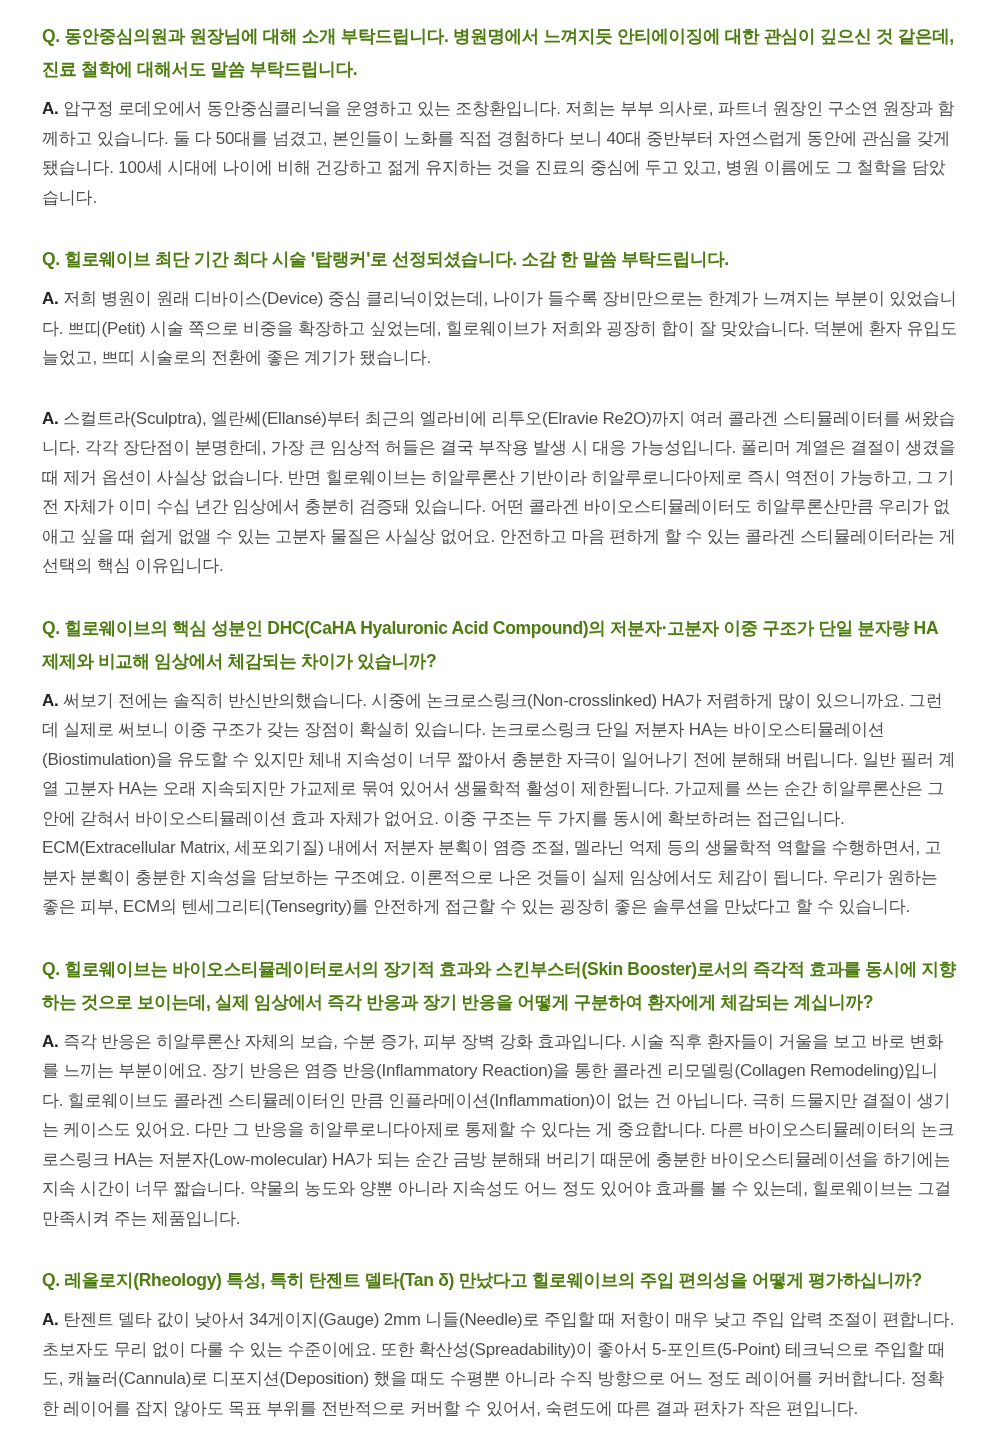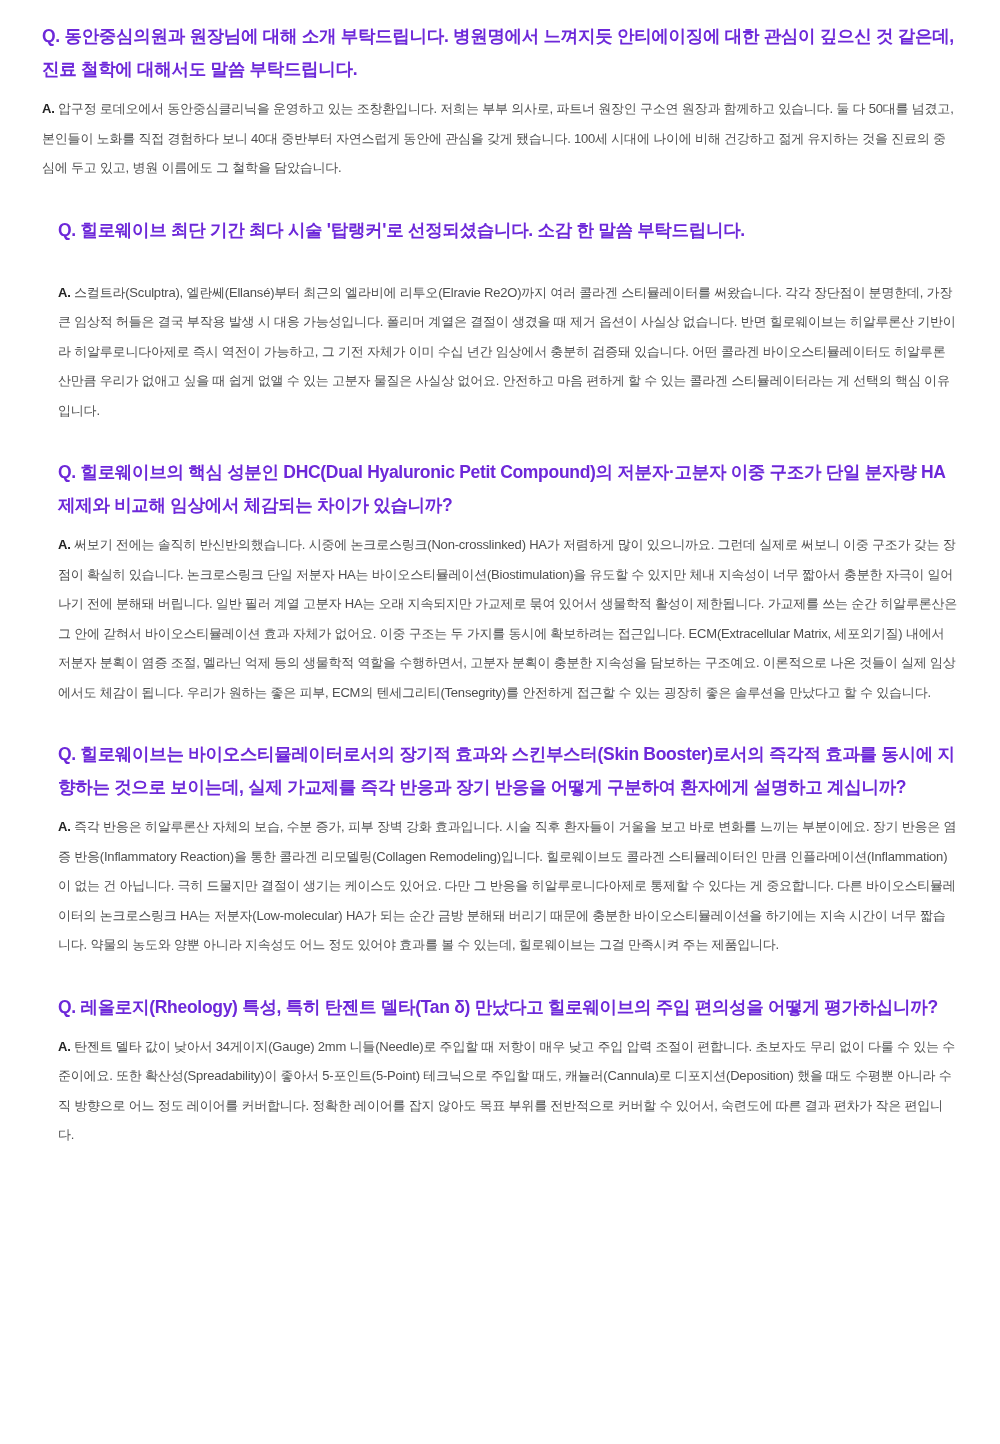--- a/index.html
+++ b/index.html
@@ -15,34 +15,33 @@
   }
   .page {
     box-sizing: border-box;
     width: 1000px;
     min-height: 1444px;
     padding: 20px 42px 30px 42px;
     background: #ffffff;
   }
   .qa-group + .qa-group {
     margin-top: 31px;
-    margin-left: 16px;
   }
   .question {
     margin: 0;
     font-size: 17.5px;
     line-height: 33px;
     font-weight: 700;
-    color: #6d28d9;
+    color: #4d7c0f;
     letter-spacing: -0.3px;
     word-break: break-word;
   }
   .answer {
     margin: 8px 0 0 0;
-    font-size: 13px;
+    font-size: 17px;
     line-height: 29.5px;
     font-weight: 400;
     color: #4f4f4f;
     letter-spacing: -0.2px;
     word-break: break-word;
   }
   .answer .answer-prefix {
     font-weight: 700;
     color: #222222;
   }
@@ -52,33 +51,34 @@
 
 <main class="page">
 
   <section class="qa-group">
     <p class="question">Q. 동안중심의원과 원장님에 대해 소개 부탁드립니다. 병원명에서 느껴지듯 안티에이징에 대한 관심이 깊으신 것 같은데, 진료 철학에 대해서도 말씀 부탁드립니다.</p>
     <p class="answer"><strong class="answer-prefix">A.</strong> <span class="answer-body">압구정 로데오에서 동안중심클리닉을 운영하고 있는 조창환입니다. 저희는 부부 의사로, 파트너 원장인 구소연 원장과 함께하고 있습니다. 둘 다 50대를 넘겼고, 본인들이 노화를 직접 경험하다 보니 40대 중반부터 자연스럽게 동안에 관심을 갖게 됐습니다. 100세 시대에 나이에 비해 건강하고 젊게 유지하는 것을 진료의 중심에 두고 있고, 병원 이름에도 그 철학을 담았습니다.</span></p>
   </section>
 
   <section class="qa-group">
     <p class="question">Q. 힐로웨이브 최단 기간 최다 시술 '탑랭커'로 선정되셨습니다. 소감 한 말씀 부탁드립니다.</p>
+    <p class="answer"><strong class="answer-prefix">A.</strong> <span class="answer-body">저희 병원이 원래 디바이스(Device) 중심 클리닉이었는데, 나이가 들수록 장비만으로는 한계가 느껴지는 부분이 있었습니다. 쁘띠(Petit) 시술 쪽으로 비중을 확장하고 싶었는데, 힐로웨이브가 저희와 굉장히 합이 잘 맞았습니다. 덕분에 환자 유입도 늘었고, 쁘띠 시술로의 전환에 좋은 계기가 됐습니다.</span></p>
   </section>
 
   <section class="qa-group">
     <p class="answer"><strong class="answer-prefix">A.</strong> <span class="answer-body">스컬트라(Sculptra), 엘란쎄(Ellansé)부터 최근의 엘라비에 리투오(Elravie Re2O)까지 여러 콜라겐 스티뮬레이터를 써왔습니다. 각각 장단점이 분명한데, 가장 큰 임상적 허들은 결국 부작용 발생 시 대응 가능성입니다. 폴리머 계열은 결절이 생겼을 때 제거 옵션이 사실상 없습니다. 반면 힐로웨이브는 히알루론산 기반이라 히알루로니다아제로 즉시 역전이 가능하고, 그 기전 자체가 이미 수십 년간 임상에서 충분히 검증돼 있습니다. 어떤 콜라겐 바이오스티뮬레이터도 히알루론산만큼 우리가 없애고 싶을 때 쉽게 없앨 수 있는 고분자 물질은 사실상 없어요. 안전하고 마음 편하게 할 수 있는 콜라겐 스티뮬레이터라는 게 선택의 핵심 이유입니다.</span></p>
   </section>
 
   <section class="qa-group">
-    <p class="question">Q. 힐로웨이브의 핵심 성분인 DHC(Dual Hyaluronic Petit Compound)의 저분자·고분자 이중 구조가 단일 분자량 HA 제제와 비교해 임상에서 체감되는 차이가 있습니까?</p>
+    <p class="question">Q. 힐로웨이브의 핵심 성분인 DHC(CaHA Hyaluronic Acid Compound)의 저분자·고분자 이중 구조가 단일 분자량 HA 제제와 비교해 임상에서 체감되는 차이가 있습니까?</p>
     <p class="answer"><strong class="answer-prefix">A.</strong> <span class="answer-body">써보기 전에는 솔직히 반신반의했습니다. 시중에 논크로스링크(Non-crosslinked) HA가 저렴하게 많이 있으니까요. 그런데 실제로 써보니 이중 구조가 갖는 장점이 확실히 있습니다. 논크로스링크 단일 저분자 HA는 바이오스티뮬레이션(Biostimulation)을 유도할 수 있지만 체내 지속성이 너무 짧아서 충분한 자극이 일어나기 전에 분해돼 버립니다. 일반 필러 계열 고분자 HA는 오래 지속되지만 가교제로 묶여 있어서 생물학적 활성이 제한됩니다. 가교제를 쓰는 순간 히알루론산은 그 안에 갇혀서 바이오스티뮬레이션 효과 자체가 없어요. 이중 구조는 두 가지를 동시에 확보하려는 접근입니다. ECM(Extracellular Matrix, 세포외기질) 내에서 저분자 분획이 염증 조절, 멜라닌 억제 등의 생물학적 역할을 수행하면서, 고분자 분획이 충분한 지속성을 담보하는 구조예요. 이론적으로 나온 것들이 실제 임상에서도 체감이 됩니다. 우리가 원하는 좋은 피부, ECM의 텐세그리티(Tensegrity)를 안전하게 접근할 수 있는 굉장히 좋은 솔루션을 만났다고 할 수 있습니다.</span></p>
   </section>
 
   <section class="qa-group">
-    <p class="question">Q. 힐로웨이브는 바이오스티뮬레이터로서의 장기적 효과와 스킨부스터(Skin Booster)로서의 즉각적 효과를 동시에 지향하는 것으로 보이는데, 실제 가교제를 즉각 반응과 장기 반응을 어떻게 구분하여 환자에게 설명하고 계십니까?</p>
+    <p class="question">Q. 힐로웨이브는 바이오스티뮬레이터로서의 장기적 효과와 스킨부스터(Skin Booster)로서의 즉각적 효과를 동시에 지향하는 것으로 보이는데, 실제 임상에서 즉각 반응과 장기 반응을 어떻게 구분하여 환자에게 체감되는 계십니까?</p>
     <p class="answer"><strong class="answer-prefix">A.</strong> <span class="answer-body">즉각 반응은 히알루론산 자체의 보습, 수분 증가, 피부 장벽 강화 효과입니다. 시술 직후 환자들이 거울을 보고 바로 변화를 느끼는 부분이에요. 장기 반응은 염증 반응(Inflammatory Reaction)을 통한 콜라겐 리모델링(Collagen Remodeling)입니다. 힐로웨이브도 콜라겐 스티뮬레이터인 만큼 인플라메이션(Inflammation)이 없는 건 아닙니다. 극히 드물지만 결절이 생기는 케이스도 있어요. 다만 그 반응을 히알루로니다아제로 통제할 수 있다는 게 중요합니다. 다른 바이오스티뮬레이터의 논크로스링크 HA는 저분자(Low-molecular) HA가 되는 순간 금방 분해돼 버리기 때문에 충분한 바이오스티뮬레이션을 하기에는 지속 시간이 너무 짧습니다. 약물의 농도와 양뿐 아니라 지속성도 어느 정도 있어야 효과를 볼 수 있는데, 힐로웨이브는 그걸 만족시켜 주는 제품입니다.</span></p>
   </section>
 
   <section class="qa-group">
     <p class="question">Q. 레올로지(Rheology) 특성, 특히 탄젠트 델타(Tan δ) 만났다고 힐로웨이브의 주입 편의성을 어떻게 평가하십니까?</p>
     <p class="answer"><strong class="answer-prefix">A.</strong> <span class="answer-body">탄젠트 델타 값이 낮아서 34게이지(Gauge) 2mm 니들(Needle)로 주입할 때 저항이 매우 낮고 주입 압력 조절이 편합니다. 초보자도 무리 없이 다룰 수 있는 수준이에요. 또한 확산성(Spreadability)이 좋아서 5-포인트(5-Point) 테크닉으로 주입할 때도, 캐뉼러(Cannula)로 디포지션(Deposition) 했을 때도 수평뿐 아니라 수직 방향으로 어느 정도 레이어를 커버합니다. 정확한 레이어를 잡지 않아도 목표 부위를 전반적으로 커버할 수 있어서, 숙련도에 따른 결과 편차가 작은 편입니다.</span></p>
   </section>
 
 </main>
 

